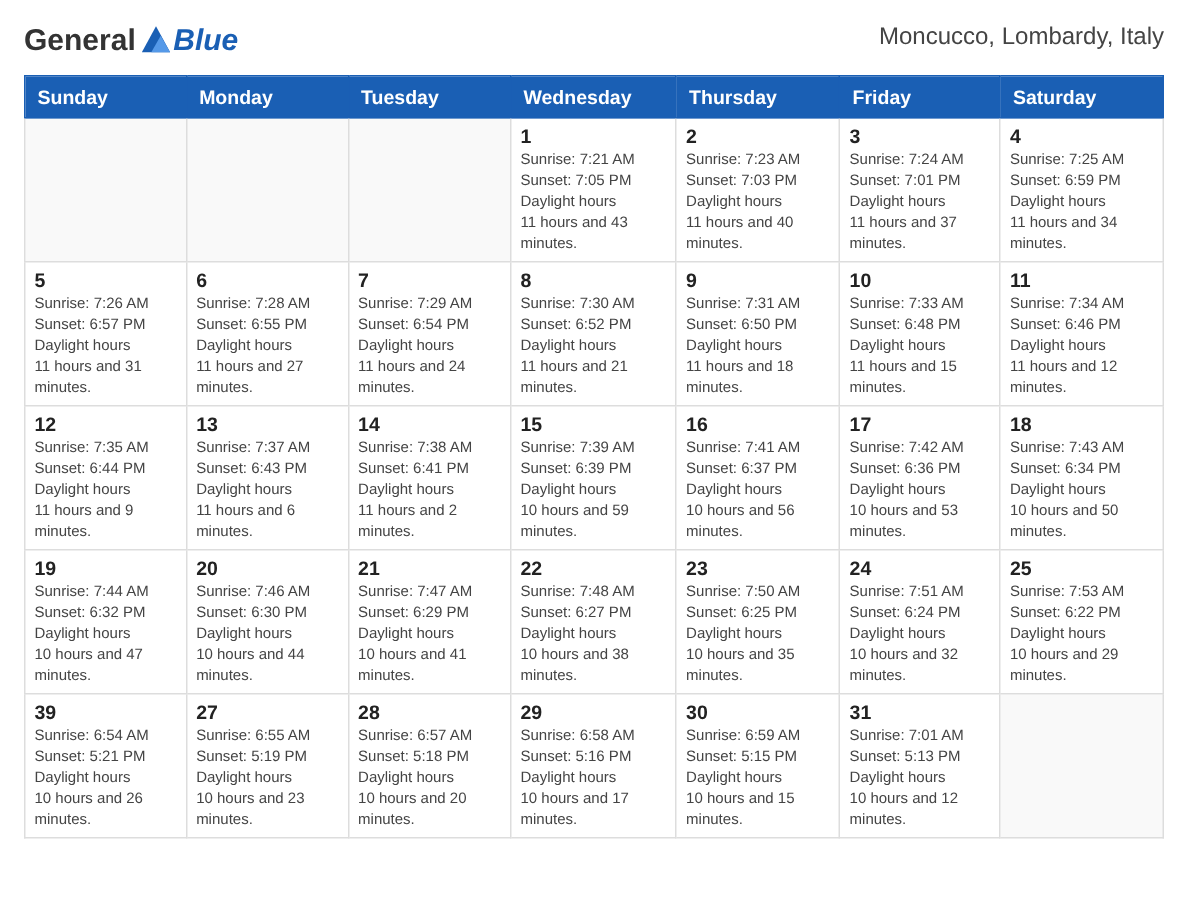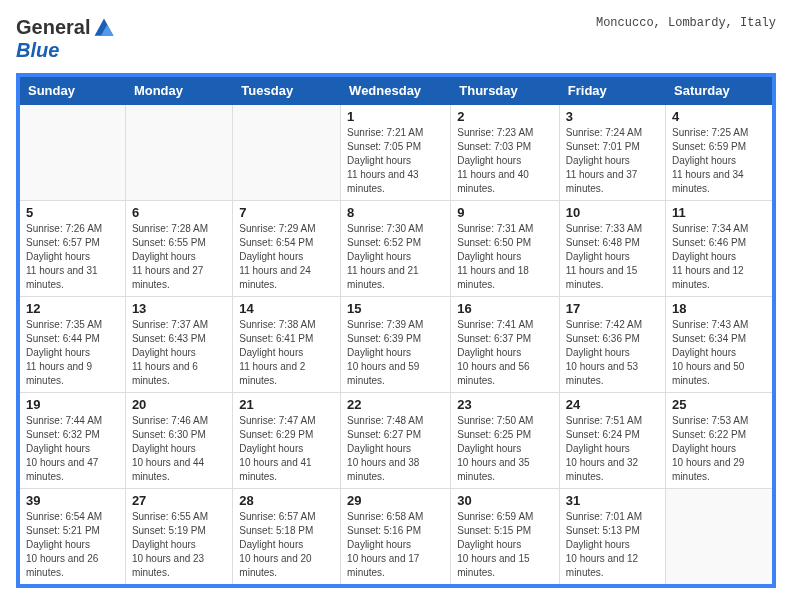--- a/index.html
+++ b/index.html
@@ -15,46 +15,45 @@
       align-items: flex-start;
       justify-content: space-between;
       margin-bottom: 12px;
     }
     .logo {
       display: flex;
       align-items: center;
     }
     .logo-text {
       display: flex;
-      flex-direction: column;
+      flex-direction: row;
       line-height: 1.1;
     }
     .logo-icon {
       width: 28px;
       height: 28px;
       margin-left: 2px;
       margin-top: -4px;
     }
     .title-block {
       text-align: right;
     }
     .month-title {
       font-size: 32px;
       font-weight: bold;
       color: #222;
     }
     .location {
-      font-size: 12px;
+      font-size: 16px;
       color: #444;
-      font-family: Liberation Mono, monospace;
     }
     .calendar {
       width: 100%;
       border-collapse: collapse;
-      border: 4px solid #3b82f6;
+      border: 1px solid #3b82f6;
     }
     .calendar th {
       background-color: #1a5fb4;
       color: #fff;
       text-align: left;
       padding: 6px 8px;
       font-size: 13px;
       border: 1px solid #1a5fb4;
     }
     .calendar td {

